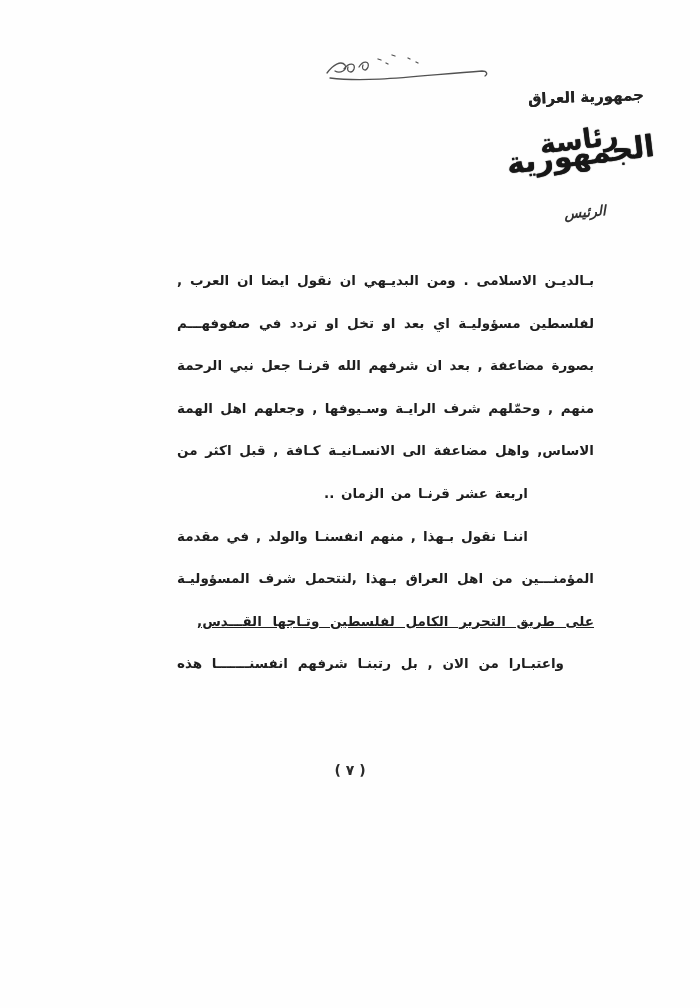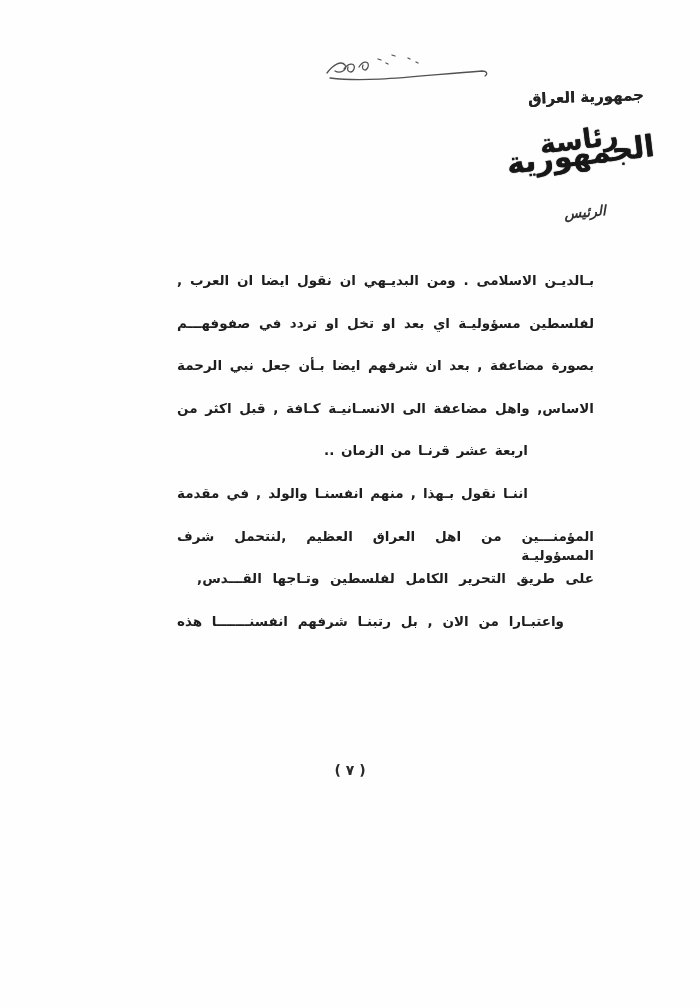--- a/index.html
+++ b/index.html
@@ -39,21 +39,21 @@
     position:absolute;left:177px;top:271px;width:417px;
     direction:rtl;font-size:13.5px;font-weight:bold;color:#1e1e1e;
   }
   .line{
     height:42.6px;line-height:19px;
     text-align:justify;text-align-last:justify;
     word-spacing:2px;white-space:normal;
   }
   .line.lastline{text-align:left;text-align-last:right;}
   .line.ind{padding-right:66px;}
-  .line.pl20{padding-left:20px;}
+  .line.pl20{padding-left:20px;text-decoration:underline;}
   .line.pr30{padding-right:30px;}
 
   
   .page-number{
     position:absolute;top:762px;left:0;right:0;
     text-align:center;direction:rtl;
     font-size:14px;font-weight:bold;color:#2a2a2a;letter-spacing:3px;
   }
 </style>
 </head>
@@ -82,24 +82,25 @@
   <div class="emblem">
     <span class="l1">رئاسة</span>
     <span class="l2">الجمهورية</span>
   </div>
 
   <div class="president-title">الرئيس</div>
 
   <div class="body-text">
     <div class="line">بـالديـن الاسلامى . ومن البديـهي ان نقول ايضا ان العرب ,</div>
     <div class="line">لفلسطين مسؤوليـة اي بعد او تخل او تردد في صفوفهـــم</div>
-    <div class="line">بصورة مضاعفة , بعد ان شرفهم ايضا بـأن جعل نبي الرحمة</div>
+    <div class="line">بصورة مضاعفة , بعد ان شرفهم الله قرنـا جعل نبي الرحمة</div>
+    <div class="line">منهم , وحمّلهم شرف الرايـة وسـيوفها , وجعلهم اهل الهمة</div>
     <div class="line">الاساس, واهل مضاعفة الى الانسـانيـة كـافة , قبل اكثر من</div>
     <div class="line lastline ind">اربعة عشر قرنـا من الزمان ..</div>
     <div class="line ind">اننـا نقول بـهذا , منهم انفسنـا والولد , في مقدمة</div>
-    <div class="line">المؤمنـــين من اهل العراق العظيم ,لنتحمل شرف المسؤوليـة</div>
+    <div class="line">المؤمنـــين من اهل العراق بـهذا ,لنتحمل شرف المسؤوليـة</div>
     <div class="line pl20">على طريق التحرير الكامل لفلسطين وتـاجها القـــدس,</div>
     <div class="line pr30">واعتبـارا من الان , بل رتبنـا شرفهم انفسنـــــــا هذه</div>
   </div>
 
   <div class="page-number">( ٧ )</div>
 
 </div>
 
 </body></html>

